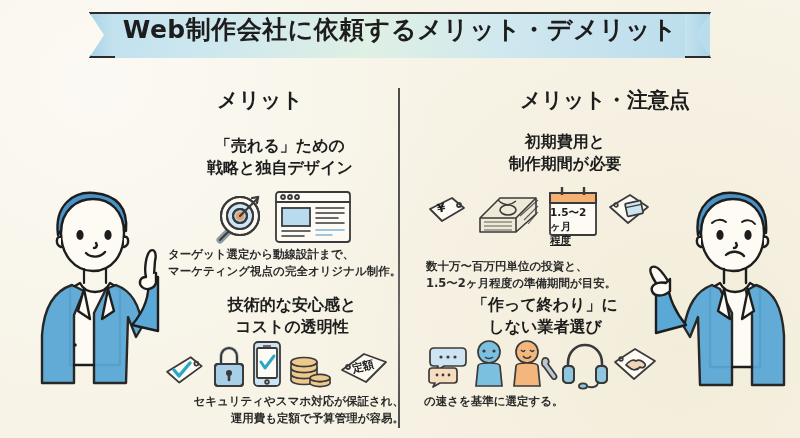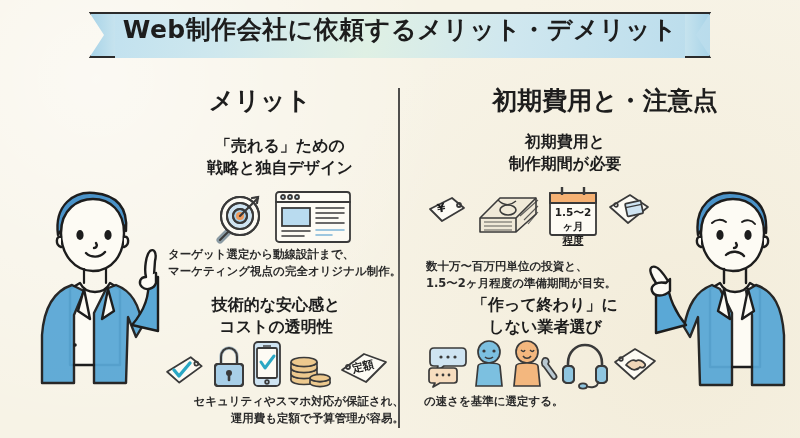--- a/index.html
+++ b/index.html
@@ -34,21 +34,21 @@
     clip-path:polygon(0 0,26px 0,11px 23px,26px 46px,0 46px);
     border:2.5px solid #2b2b2b;border-left:none;box-sizing:border-box;}
   .ribbon .title{
     position:absolute;left:0;top:0;width:620px;height:34px;
     display:flex;align-items:center;justify-content:center;
     font-size:25px;font-weight:bold;color:#1d1d1d;letter-spacing:.5px;
     white-space:nowrap;
   }
   
   .colhead{position:absolute;display:flex;align-items:center;justify-content:center;
-    font-size:25px;font-weight:bold;color:#1d1d1d;white-space:nowrap;}
+    font-size:21px;font-weight:bold;color:#1d1d1d;white-space:nowrap;}
   .hl{position:relative;padding:3px 16px;}
   .hl::before{content:"";position:absolute;left:0;right:0;top:2px;bottom:2px;
     border-radius:16px 14px 18px 12px;z-index:-1;}
   .hl-blue::before{background:#a7d5ea;opacity:.85;}
   .hl-orange::before{background:#f7c89a;opacity:.9;}
   .hl-teal::before{background:#bfe0d4;opacity:.9;}
   .hl-sky::before{background:#c3e0ef;opacity:.9;}
   
   .divider{position:absolute;left:398px;top:88px;width:2px;height:340px;
     background:linear-gradient(180deg,#2f2f2f,#3a3a3a 40%,#555 70%,#2f2f2f);
@@ -74,21 +74,21 @@
     <div class="endL"></div>
     <div class="endR"></div>
     <div class="title">Web制作会社に依頼するメリット・デメリット</div>
   </div>
 
   <div class="colhead" style="left:140px;top:84px;width:240px;height:32px;">
     <span class="hl hl-blue">メリット</span>
   </div>
 
   <div class="colhead" style="left:470px;top:84px;width:270px;height:32px;">
-    <span class="hl hl-orange">初期費用と・注意点</span>
+    <span class="hl hl-orange">メリット・注意点</span>
   </div>
 
   <div class="divider"></div>
 
   <div class="person" style="left:28px;top:185px;">
     <svg width="130" height="235" viewBox="0 0 130 235">
       <g fill="none" stroke="#1d1d1d" stroke-width="2.4" stroke-linecap="round" stroke-linejoin="round">
 
         <path d="M30 50 C26 20 46 6 66 8 C88 10 100 22 98 46 C96 38 88 30 78 28 C72 36 58 38 48 32 C42 38 34 42 30 50 Z" fill="#4a93c9"></path>
 
@@ -205,21 +205,21 @@
         </g>
       </svg>
     </span>
   </div>
 
   <div style="position:absolute;left:168px;top:246px;width:240px;text-align:left;">
     <div class="blk-cap">ターゲット選定から動線設計まで、</div>
     <div class="blk-cap">マーケティング視点の完全オリジナル制作。</div>
   </div>
 
-  <div class="block" style="left:154px;top:291px;width:244px;text-align:center;">
+  <div class="block" style="left:170px;top:291px;width:244px;text-align:center;">
     <div class="blk-title hl hl-teal">
       <span class="l">技術的な安心感と</span>
       <span class="l">コストの透明性</span>
     </div>
   </div>
 
   <div class="icons" style="position:absolute;left:152px;top:340px;width:250px;gap:6px;">
 
     <span>
       <svg width="42" height="34" viewBox="0 0 42 34">
@@ -324,21 +324,21 @@
     <span style="position:relative;">
       <svg width="56" height="54" viewBox="0 0 56 54">
         <g stroke="#3a3a3a" stroke-width="1.8" fill="none" stroke-linejoin="round">
           <rect x="4" y="8" width="46" height="42" rx="2" fill="#fdfbf4"></rect>
           <path d="M4 18 L50 18"></path>
           <rect x="4" y="8" width="46" height="10" fill="#f5b173"></rect>
           <rect x="4" y="8" width="46" height="10"></rect>
           <path d="M16 10 L16 2 M38 10 L38 2" stroke-width="2.4"></path>
         </g>
       </svg>
-      <span style="position:absolute;left:4px;top:20px;width:46px;text-align:center;font-size:10.5px;font-weight:bold;color:#1d1d1d;line-height:1.35;">
+      <span style="position:absolute;left:4px;top:20px;width:46px;font-size:10.5px;font-weight:bold;color:#1d1d1d;line-height:1.35;">
         <span style="display:block;">1.5〜2ヶ月</span>
         <span style="display:block;text-decoration:underline;">程度</span>
       </span>
     </span>
 
     <span>
       <svg width="42" height="38" viewBox="0 0 42 38">
         <g stroke="#3a3a3a" stroke-width="1.7" fill="none" stroke-linejoin="round">
           <path d="M2 14 L22 2 L40 14 L20 30 Z" fill="#fdfbf4"></path>
           <circle cx="8" cy="12" r="1.8"></circle>

